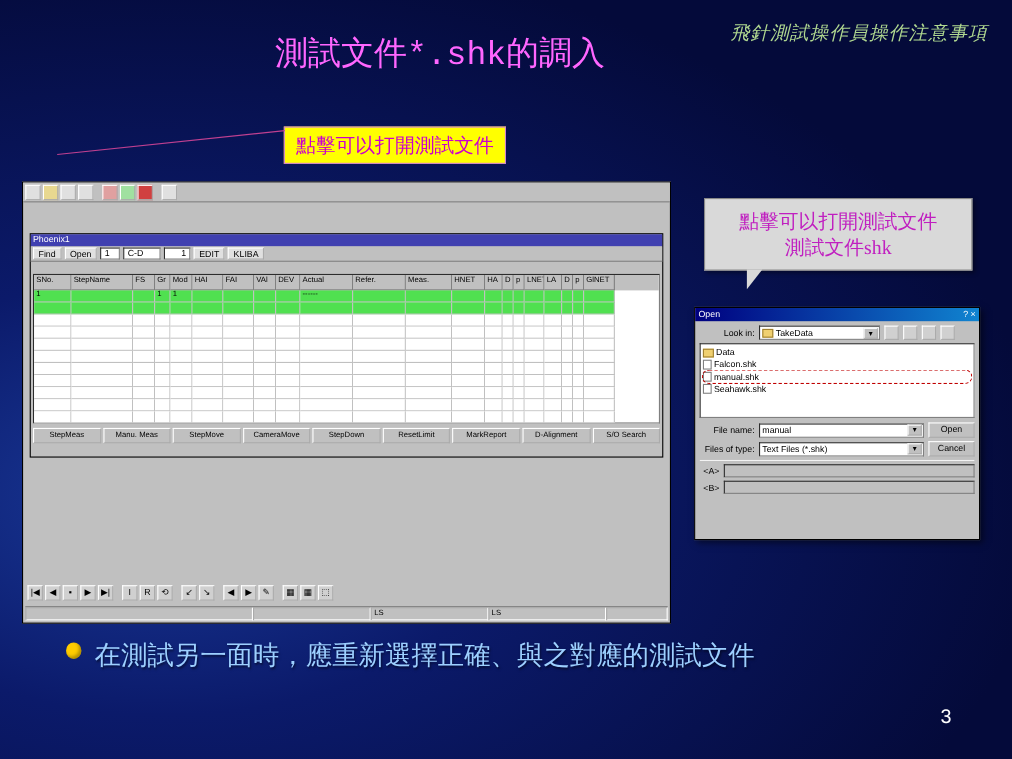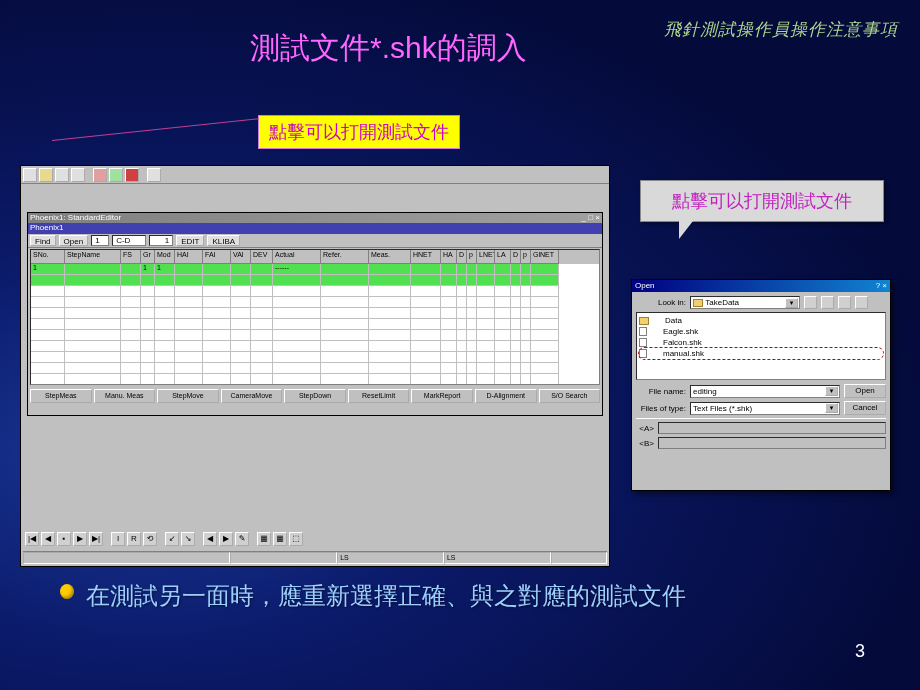--- a/index.html
+++ b/index.html
@@ -19,21 +19,21 @@
     font-size: 17px;
     font-style: italic;
     letter-spacing: 1px;
   }
   .title {
     position: absolute;
     top: 28px;
     left: 250px;
     color: #ff66ff;
     font-size: 30px;
-    font-family: Liberation Sans, sans-serif;
+    font-family: Liberation Mono, monospace;
   }
   .yellow-callout {
     position: absolute;
     top: 115px;
     left: 258px;
     background: #ffff00;
     color: #cc00cc;
     border: 1px solid #d080d0;
     padding: 4px 10px;
     font-size: 18px;
@@ -210,21 +210,21 @@
   .dlg-combo { flex: 1; background: #fff; border: 1px inset #808080; height: 13px; padding: 0 2px; display: flex; align-items: center; position: relative; }
   .dlg-combo::after { content: "▾"; position: absolute; right: 1px; background: #c0c0c0; border: 1px outset #fff; width: 11px; text-align: center; font-size: 7px; }
   .dlg-list {
     background: #fff;
     border: 1px inset #808080;
     height: 68px;
     margin: 2px 0 4px 0;
     padding: 2px;
     font-size: 8px;
   }
-  .dlg-item { display: flex; align-items: center; gap: 16px; height: 11px; }
+  .dlg-item { display: flex; align-items: center; gap: 2px; height: 11px; }
   .dlg-item.sel { outline: 1px solid #c00000; outline-style: dashed; border-radius: 6px; }
   .folder-ic { width: 10px; height: 8px; background: #f0d070; border: 1px solid #a08030; }
   .file-ic { width: 8px; height: 9px; background: #fff; border: 1px solid #808080; }
   .dlg-btn { width: 42px; height: 14px; background: #c0c0c0; border: 1px outset #fff; text-align: center; font-size: 8px; line-height: 12px; }
   .tool-ic { width: 13px; height: 13px; border: 1px outset #fff; background: #d0d0d0; }
   .dlg-sep { height: 1px; background: #808080; margin: 3px 0; border-bottom: 1px solid #fff; }
   .dlg-sunken { background: #c0c0c0; border: 1px inset #808080; height: 12px; flex: 1; }
   .check { width: 9px; height: 9px; background: #fff; border: 1px inset #808080; }
   
   .bullet-line {
@@ -270,45 +270,38 @@
 
 <div class="header-right">飛針測試操作員操作注意事項</div>
 <div class="title">測試文件*.shk的調入</div>
 
 <div class="yellow-callout">點擊可以打開測試文件</div>
 
 <div class="arrow-line" style="top:140px;left:52px;width:208px;transform:rotate(-6deg);"></div>
 
 <div class="callout2">
   <div>點擊可以打開測試文件</div>
+  <div>測試文件shk</div>
 </div>
 
 <div class="app-window">
   <div class="toolbar">
     <span class="tb-btn"></span>
     <span class="tb-btn open"></span>
     <span class="tb-btn"></span>
     <span class="tb-btn"></span>
     <span style="width:4px"></span>
     <span class="tb-btn" style="background:#e0a0a0"></span>
     <span class="tb-btn" style="background:#a0e0a0"></span>
     <span class="tb-btn" style="background:#d04040"></span>
     <span style="width:4px"></span>
     <span class="tb-btn"></span>
   </div>
 
   <div class="child-window">
-    <div class="child-title">
-      <span>Phoenix1: StandardEditor</span>
-      <span>
-        <span class="btn" style="display:inline-block">_</span>
-        <span class="btn" style="display:inline-block">□</span>
-        <span class="btn" style="display:inline-block">×</span>
-      </span>
-    </div>
     <div class="child-purple">Phoenix1</div>
     <div class="child-toolbar">
       <span class="mini-btn">Find</span>
       <span class="mini-btn">Open</span>
       <span class="inputish" style="width:18px">1</span>
       <span class="inputish" style="width:34px"><span style="color:#000">C-D</span></span>
       <span class="inputish" style="width:24px;text-align:right">1</span>
       <span class="mini-btn">EDIT</span>
       <span class="mini-btn">KLIBA</span>
     </div>
@@ -659,36 +652,36 @@
       <span class="tool-ic"></span>
       <span class="tool-ic"></span>
     </div>
     <div class="dlg-list" id="flist">
         <div class="dlg-item">
           <span class="folder-ic"></span>
           <span>Data</span>
         </div>
         <div class="dlg-item">
           <span class="file-ic"></span>
-          <span>Eagle.shk</span>
-        </div>
-        <div class="dlg-item">
-          <span class="file-ic"></span>
           <span>Falcon.shk</span>
         </div>
         <div class="dlg-item sel">
           <span class="file-ic"></span>
           <span>manual.shk</span>
         </div>
+        <div class="dlg-item">
+          <span class="file-ic"></span>
+          <span>Seahawk.shk</span>
+        </div>
       </div>
 
     <div class="dlg-row">
       <span class="dlg-label">File name:</span>
       <span class="dlg-combo" style="flex:1">
-          <span>editing</span>
+          <span>manual</span>
         </span>
       <span class="dlg-btn">Open</span>
     </div>
     <div class="dlg-row">
       <span class="dlg-label">Files of type:</span>
       <span class="dlg-combo" style="flex:1">
           <span>Text Files (*.shk)</span>
         </span>
       <span class="dlg-btn">Cancel</span>
     </div>

